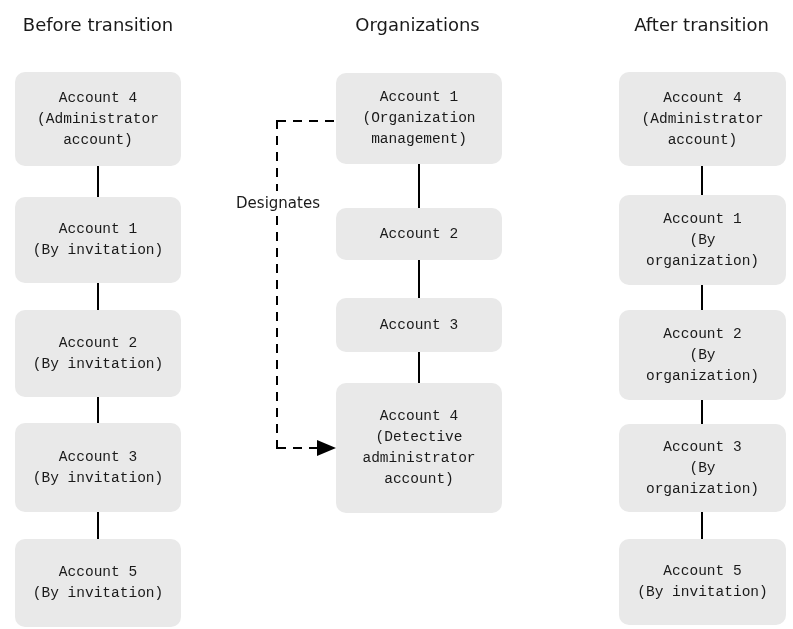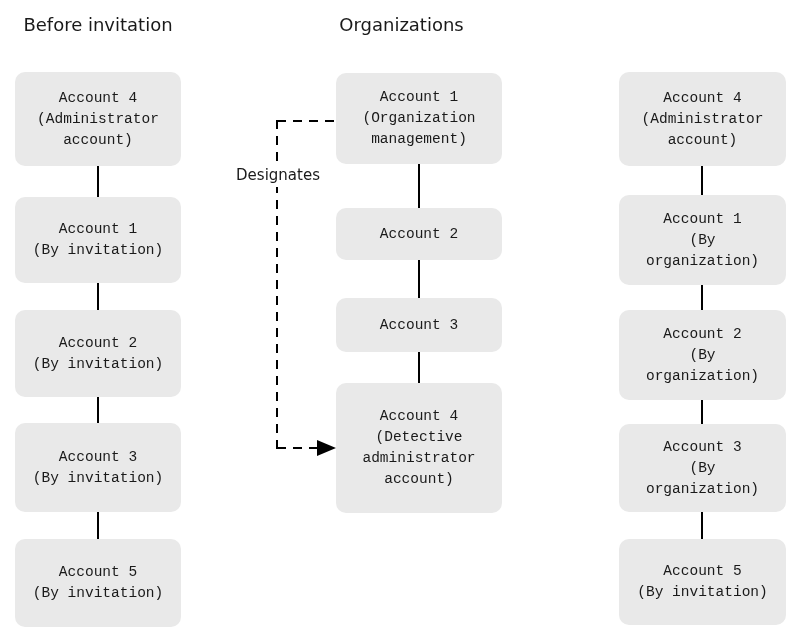--- a/index.html
+++ b/index.html
@@ -57,29 +57,31 @@
   }
   .connector-label{
     position:absolute;
     background:#ffffff;
     font-size:15px;
     line-height:20px;
     text-align:center;
     padding:2px 0;
     color:#1a1a1a;
     white-space:nowrap;
+    margin-top:28px;
   }
 </style>
 </head>
 <body>
 
 <div class="canvas">
 
-  <div class="col-title" style="left:10px;top:14px;width:176px;">Before invitation</div>
-  <div class="col-title" style="left:324px;top:14px;width:155px;text-align:center;">Organizations</div>
+  <div class="col-title" style="left:10px;top:14px;width:176px;">Before transition</div>
+  <div class="col-title" style="left:340px;top:14px;width:155px;text-align:center;">Organizations</div>
+  <div class="col-title" style="left:614px;top:14px;width:175px;">After transition</div>
 
   <div class="node" style="left:15px;top:72px;width:166px;height:94px;">Account 4
 (Administrator
 account)</div>
   <div class="vline" style="left:97px;top:166px;height:31px;"></div>
   <div class="node" style="left:15px;top:197px;width:166px;height:86px;">Account 1
 (By invitation)</div>
   <div class="vline" style="left:97px;top:283px;height:27px;"></div>
   <div class="node" style="left:15px;top:310px;width:166px;height:87px;">Account 2
 (By invitation)</div>

